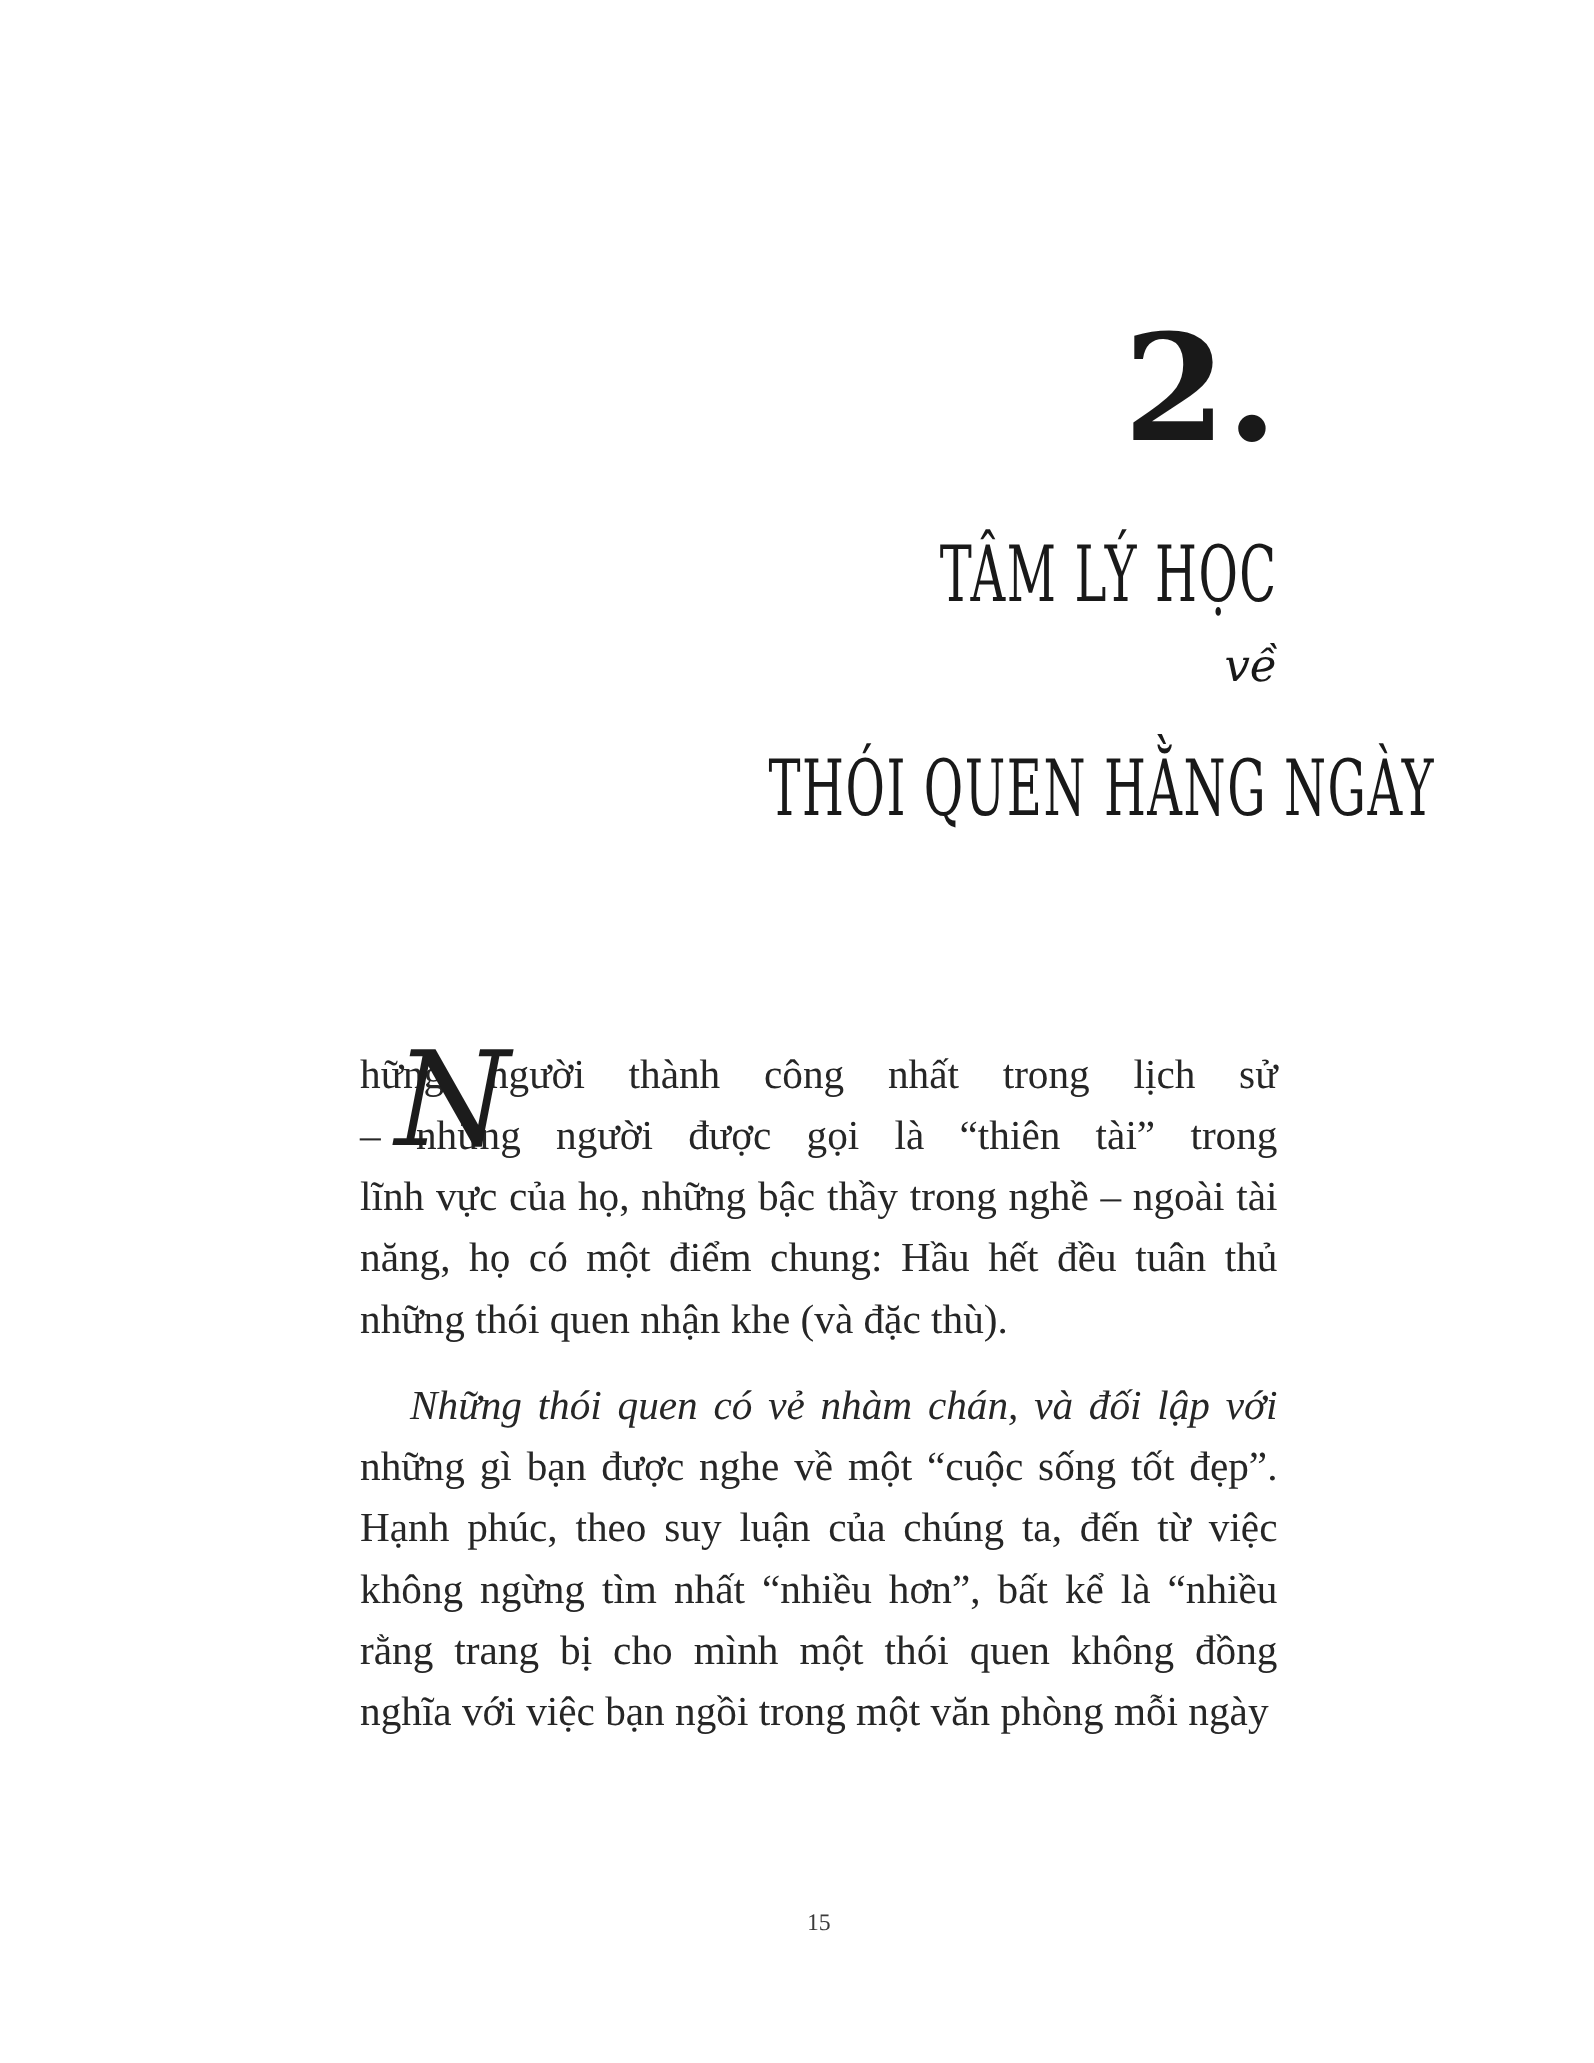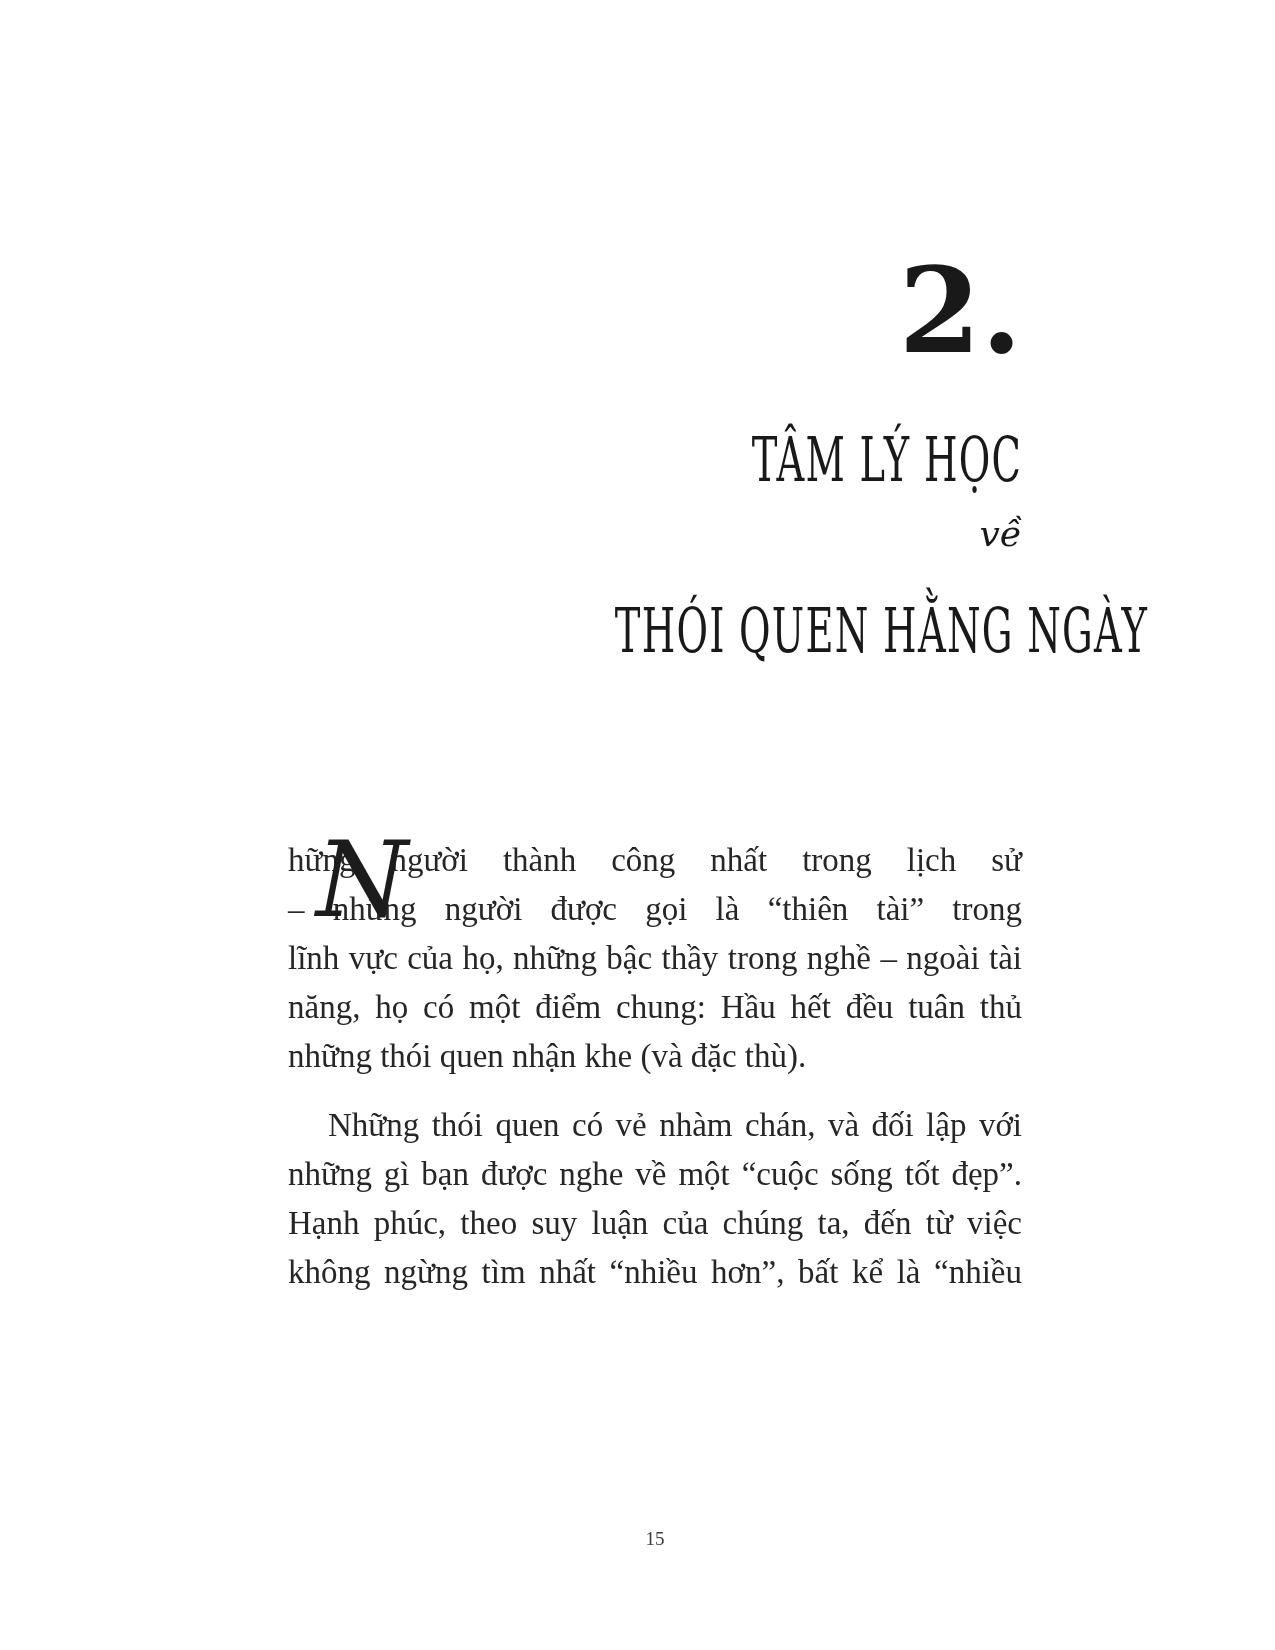--- a/index.html
+++ b/index.html
@@ -62,21 +62,21 @@
   .bline{
     text-align:justify;
     text-align-last:justify;
     text-justify:inter-word;
     height:49px;
     overflow:visible;
     white-space:nowrap;
   }
   .bline.lastline{ text-align-last:left; }
   .bline.dc-indent{ }
-  .bline.first-indent{ text-indent:40px; }
+  .bline.first-indent{ text-indent:40px;font-style:italic; }
   .dropcap{
     position:absolute;
     left:28px; top:-8px;
     font-family:"DejaVu Serif", serif;
     font-style:italic;
     font-size:105px;
     line-height:1;
     color:#1c1c1c;
   }
   
@@ -115,19 +115,21 @@
       <div class="bline">lĩnh vực của họ, những bậc thầy trong nghề – ngoài tài</div>
       <div class="bline">năng, họ có một điểm chung: Hầu hết đều tuân thủ</div>
       <div class="bline lastline">những thói quen nhận khe (và đặc thù).</div>
     </div>
 
     <div class="para">
       <div class="bline first-indent">Những thói quen có vẻ nhàm chán, và đối lập với</div>
       <div class="bline">những gì bạn được nghe về một “cuộc sống tốt đẹp”.</div>
       <div class="bline">Hạnh phúc, theo suy luận của chúng ta, đến từ việc</div>
       <div class="bline">không ngừng tìm nhất “nhiều hơn”, bất kể là “nhiều</div>
+      <div class="bline">rằng trang bị cho mình một thói quen không đồng</div>
+      <div class="bline lastline">nghĩa với việc bạn ngồi trong một văn phòng mỗi ngày</div>
     </div>
 
   </div>
 
   <div class="folio">15</div>
 
 </div>
 
 </body></html>

